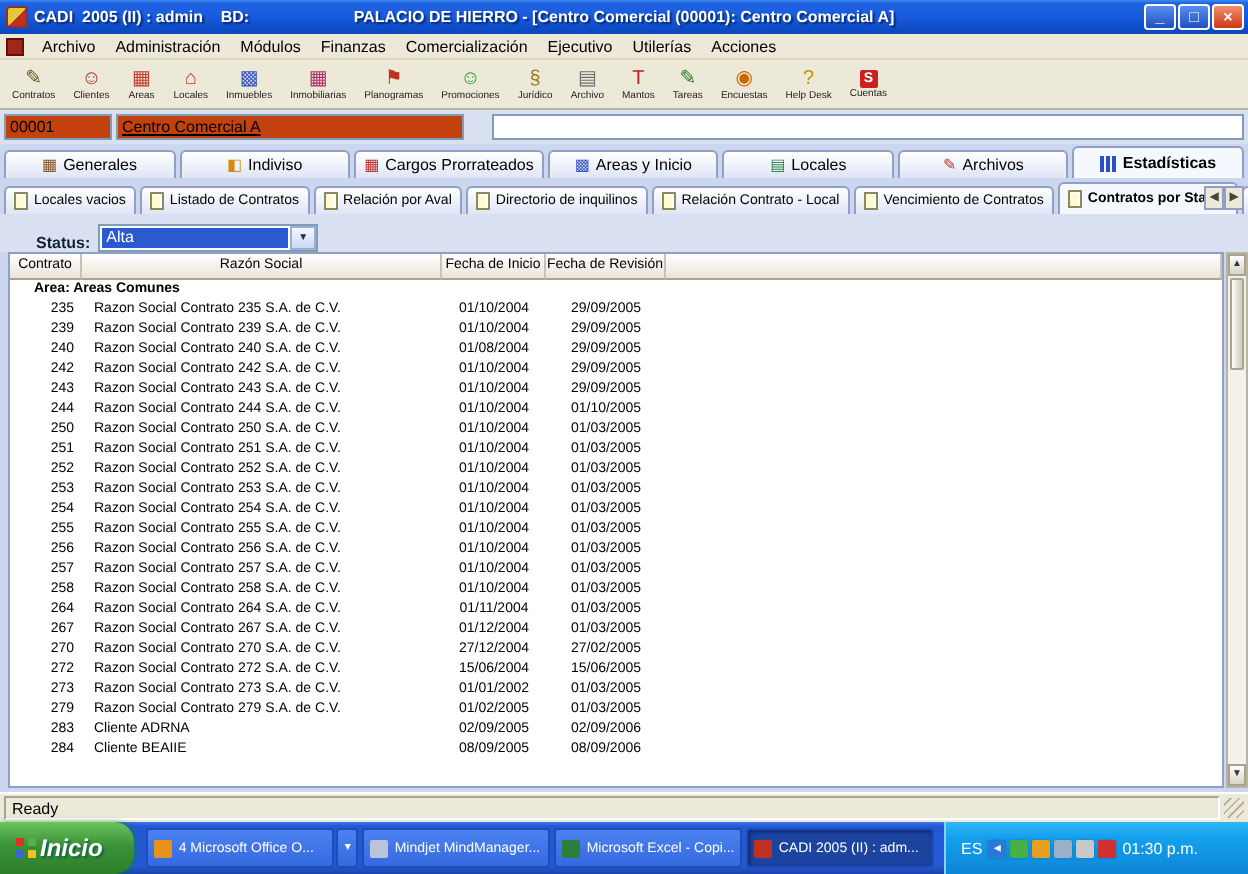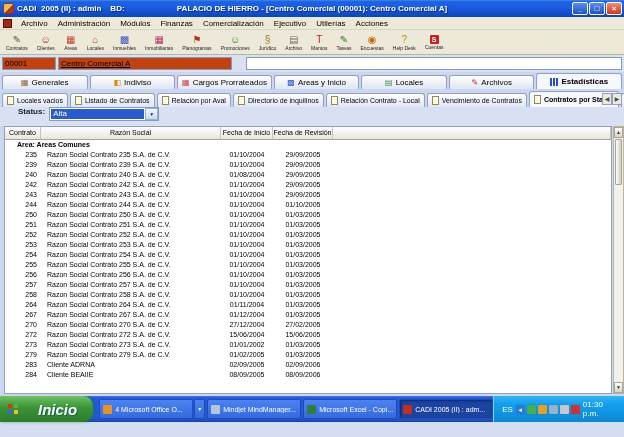--- a/index.html
+++ b/index.html
@@ -56,21 +56,21 @@
   .tabs2 .tab.active{height:16px;}
   .tab-scroll{position:absolute;right:2px;bottom:2px;display:flex;}
   .spinbtn{width:10px;height:12px;font-size:6px;line-height:11px;text-align:center;
     background:#ece9d8;border:1px solid #8fa0c4;color:#444;}
   
   .icon[data-name="estadisticas-icon"]{width:8px;height:8px;
     background:repeating-linear-gradient(90deg,#2a50c8 0 2px,transparent 2px 3px);}
   .icon[data-name="report-icon"]{width:7px;height:9px;background:#fffbd0;
     border:1px solid #8a8a5a;box-shadow:inset -1px 1px 0 #fff;}
   
-  .statusrow{height:19px;flex:0 0 19px;display:flex;align-items:flex-start;background:#d8e0f2;
+  .statusrow{height:19px;flex:0 0 19px;display:flex;align-items:flex-end;background:#d8e0f2;
     padding-left:18px;gap:4px;}
   .statusrow .flabel{font-size:8px;font-weight:bold;color:#123;}
   .combo{width:110px;height:14px;border:1px solid #7f9db9;background:#fff;display:flex;align-items:center;}
   .combo .sel{flex:1;margin:1px;background:#2a5ad0;color:#fff;font-size:8px;line-height:10px;padding:0 2px;}
   .combo-btn{width:13px;height:12px;background:linear-gradient(180deg,#f4f8ff,#c8d8f4);
     border:1px solid #9ab0d0;font-size:5px;line-height:11px;text-align:center;color:#234;}
   
   .gridband{flex:0 0 270px;height:270px;display:flex;background:#ccd6ee;position:relative;
     padding:0 0 2px 4px;}
   .gridarea{flex:1;background:#fff;border:1px solid #8fa0c4;display:flex;flex-direction:column;
@@ -96,24 +96,24 @@
   
   .statusbar{height:15px;flex:0 0 15px;background:#ece9d8;display:flex;align-items:center;
     border-top:1px solid #fff;padding:1px 2px;}
   .statuspanel{flex:1;height:12px;border:1px solid;border-color:#a8a494 #fff #fff #a8a494;
     font-size:8px;line-height:11px;padding-left:3px;color:#000;}
   .grip{width:10px;height:10px;margin-left:2px;
     background:repeating-linear-gradient(135deg,transparent 0 2px,#b8b4a0 2px 3px);}
   
   .taskbar{height:26px;flex:0 0 26px;display:flex;align-items:center;
     background:linear-gradient(180deg,#3a77e8 0%,#2458d4 8%,#2458d4 85%,#1a44a8 100%);}
-  .startbtn{height:26px;display:flex;align-items:center;gap:20px;padding:0 16px 0 8px;
+  .startbtn{height:26px;display:flex;align-items:center;gap:2px;padding:0 16px 0 8px;
     background:linear-gradient(180deg,#6cc45e 0%,#3c9238 45%,#2c7e2a 100%);
     border-radius:0 10px 10px 0;box-shadow:1px 0 3px #0838;color:#fff;
-    font-size:15px;font-style:italic;font-weight:bold;text-shadow:1px 1px 1px #164;}
+    font-size:12px;font-style:italic;font-weight:bold;text-shadow:1px 1px 1px #164;}
   .winflag{width:10px;height:10px;background-image:
     linear-gradient(#e03020,#e03020),linear-gradient(#58b048,#58b048),
     linear-gradient(#3868d8,#3868d8),linear-gradient(#f0c020,#f0c020);
     background-size:4px 4px;background-position:0 0,6px 0,0 6px,6px 6px;background-repeat:no-repeat;}
   .tasks{display:flex;align-items:center;gap:2px;margin-left:6px;}
   .taskbtn{width:94px;height:20px;display:flex;align-items:center;gap:3px;padding:0 3px;
     background:linear-gradient(180deg,#4d82f0,#3569e0);border:1px solid #1e4cb8;border-radius:2px;
     color:#fff;font-size:7px;white-space:nowrap;overflow:hidden;}
   .taskbtn .tklabel{overflow:hidden;text-overflow:ellipsis;}
   .taskbtn.active{background:#1c43a0;box-shadow:inset 1px 1px 2px #0a2a70;}
@@ -475,20 +475,24 @@
         </div>
     </div>
     <div class="vscroll" data-name="vertical-scrollbar">
       <span class="sbtn" data-name="scroll-up-icon">▲</span>
       <span class="sthumb" data-name="scroll-thumb"></span>
       <span class="strack"></span>
       <span class="sbtn" data-name="scroll-down-icon">▼</span>
     </div>
   </div>
 
+  <div class="statusbar" data-name="status-bar">
+    <span class="statuspanel" data-name="status-text">Ready</span>
+    <span class="grip" data-name="resize-grip"></span>
+  </div>
 
   <div class="taskbar" data-name="taskbar">
     <span class="startbtn" data-name="start-button">
       <span class="winflag" data-name="windows-flag-icon"></span>
       <span data-name="start-label">Inicio</span>
     </span>
     <span class="tasks" id="tasks" data-name="task-buttons">
         <span class="taskbtn" data-name="task-4-microsoft-office-o">
           <span class="icon sq" data-name="office-group-icon" style="background: rgb(232, 146, 30);"></span>
           <span class="tklabel" data-name="task-label">4 Microsoft Office O...</span>

